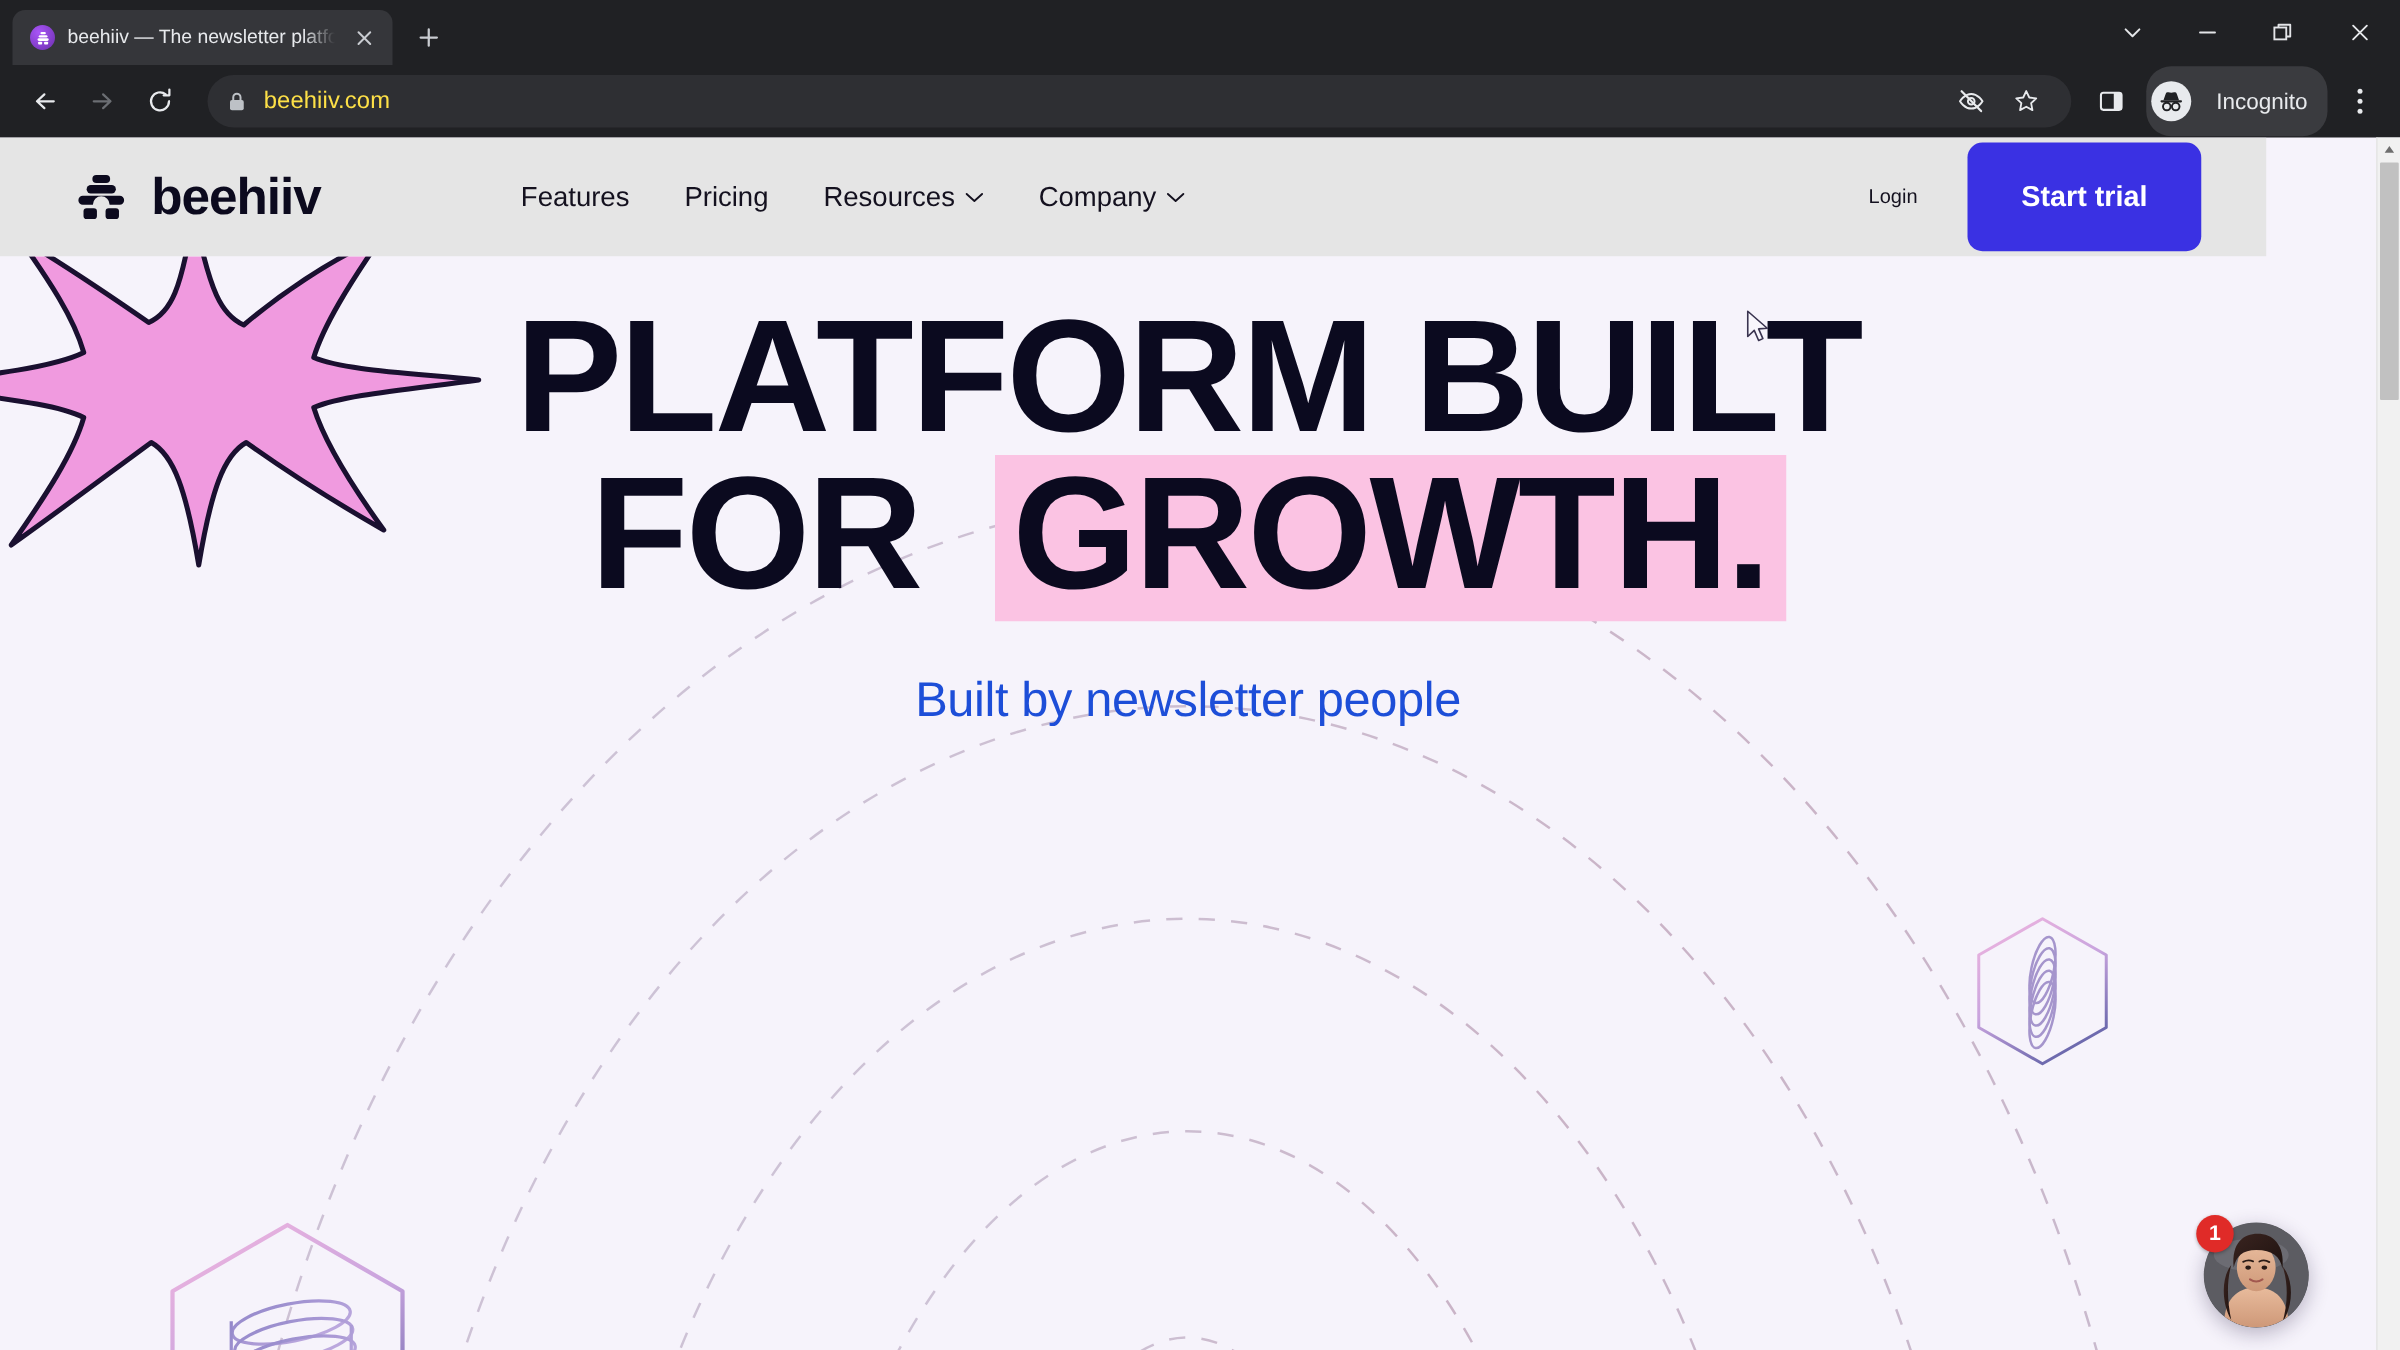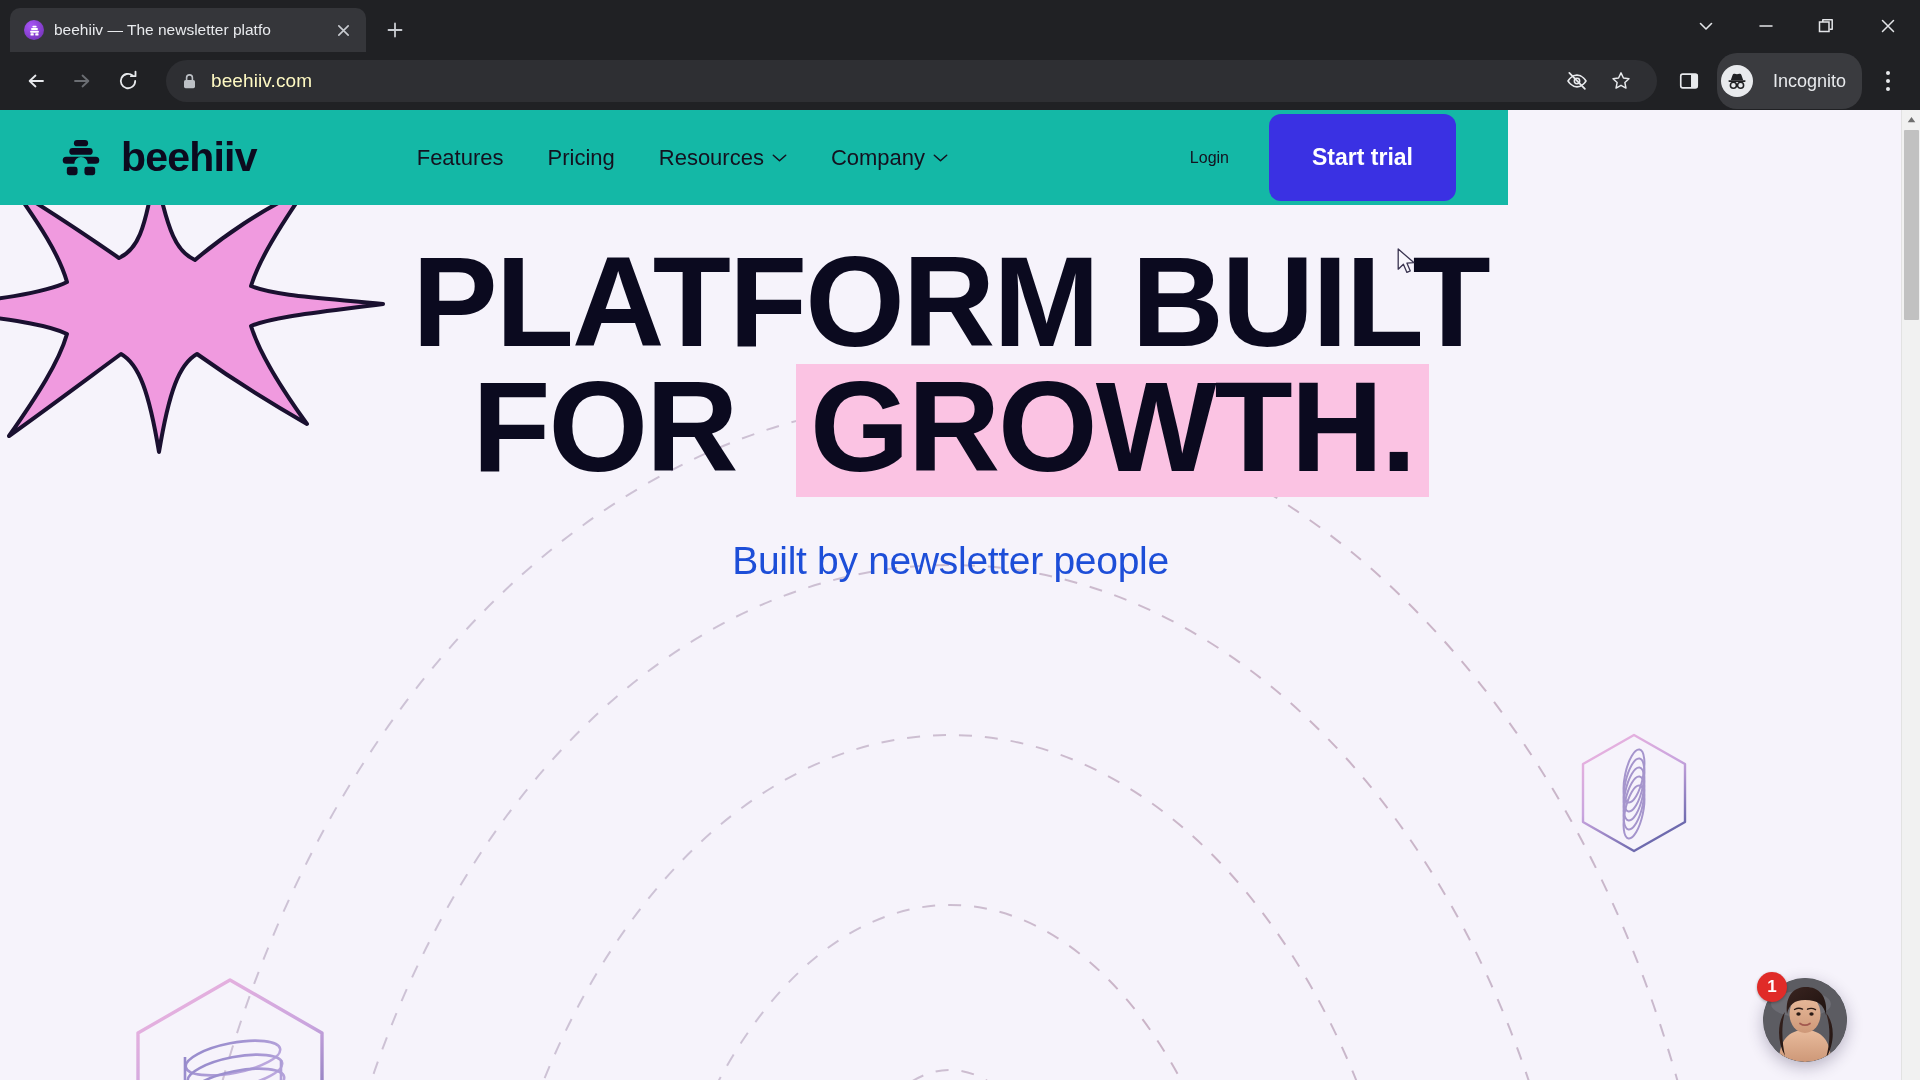--- a/index.html
+++ b/index.html
@@ -10,21 +10,21 @@
   }
 
   
   .browser { width: 1920px; height: 1080px; position: relative; background: #202124; }
 
   .tabstrip {
     height: 52px; background: #202124; display: flex; align-items: flex-end;
     position: relative; padding-left: 10px;
   }
   .tab {
-    width: 356px; height: 44px; background: #35363A; border-radius: 10px 10px 0 0;
+    width: 304px; height: 44px; background: #35363A; border-radius: 10px 10px 0 0;
     display: flex; align-items: center; gap: 10px; padding: 0 10px 0 14px;
     position: relative;
   }
   .favicon {
     width: 20px; height: 20px; border-radius: 50%;
     background: radial-gradient(circle at 35% 30%, #A855F7, #7E3AC4 70%, #6B2FAE);
     display: flex; align-items: center; justify-content: center; flex: 0 0 auto;
   }
   .favicon svg { display: block; }
   .tab-title {
@@ -56,21 +56,21 @@
   .navbtn {
     width: 44px; height: 44px; border-radius: 50%; display: flex;
     align-items: center; justify-content: center; color: #E8EAED; flex: 0 0 auto;
   }
   .navbtn.disabled { color: #6B6E73; }
   .omnibox {
     flex: 1; height: 42px; background: #2E2F33; border-radius: 21px;
     display: flex; align-items: center; padding: 0 16px; margin: 0 10px 0 14px;
     gap: 14px; min-width: 0;
   }
-  .omnibox .url { color: #fef9c3; font-size: 19px; letter-spacing: .1px; }
+  .omnibox .url { color: #fde047; font-size: 19px; letter-spacing: .1px; }
   .omnibox-right {
     display: flex; align-items: center; gap: 4px; margin-left: auto;
   }
   .tb-icon {
     width: 40px; height: 40px; border-radius: 50%; display: flex;
     align-items: center; justify-content: center; color: #E8EAED; flex: 0 0 auto;
   }
   .profile-pill {
     height: 56px; border-radius: 20px; background: #3A3B3F; display: flex;
     align-items: center; gap: 20px; padding: 0 16px 0 4px; margin-left: 6px; flex: 0 0 auto;
@@ -85,22 +85,22 @@
   .menu-dots i { width: 4px; height: 4px; border-radius: 50%; background: #E8EAED; display: block; }
 
   
   .viewport {
     position: absolute; left: 0; top: 110px; width: 1920px; height: 970px;
     background: #F6F3FB; overflow: hidden;
   }
 
   
   .site-header {
-    height: 95px; background: #14b8a6; display: flex; align-items: center;
-    padding: 0 52px 0 58px; position: relative; z-index: 30; width: 1508px;
+    height: 95px; background: #e5e5e5; display: flex; align-items: center;
+    padding: 0 52px 0 58px; position: relative; z-index: 30; width: 1813px;
   }
   .logo { display: flex; align-items: center; gap: 17px; }
   .logo-word { font-size: 41px; font-weight: 700; color: #0C0A1E; letter-spacing: -0.8px; }
   .site-nav {
     display: flex; align-items: center; gap: 44px; margin-left: 160px;
   }
   .nav-item {
     display: flex; align-items: center; gap: 8px; color: #14111F;
     font-size: 22px; white-space: nowrap;
   }

